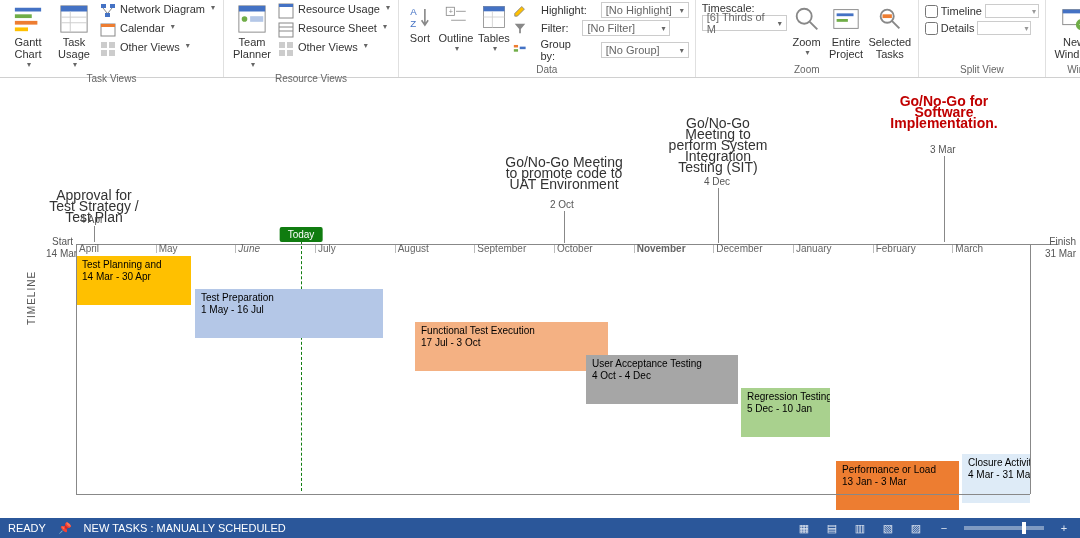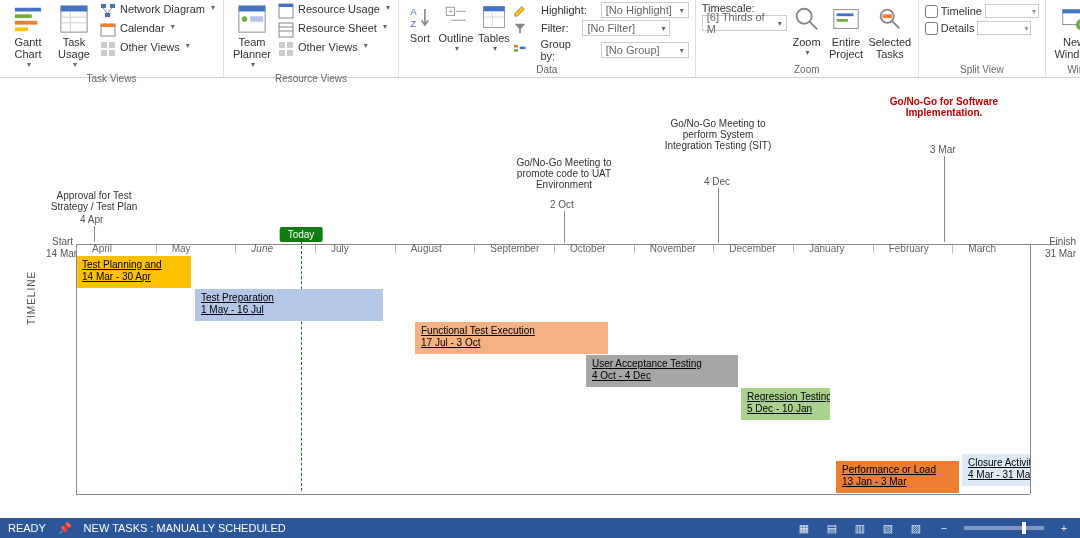--- a/index.html
+++ b/index.html
@@ -16,29 +16,29 @@
   .rb-item .icon { width: 16px; height: 16px; flex-shrink: 0; }
   .caret { font-size: 8px; color: #666; margin-left: 2px; }
   .filter-row { display: flex; align-items: center; gap: 14px; font-size: 11px; }
   .filter-value { border: 1px solid #ccc; background: #fff; padding: 0 4px; min-width: 88px; height: 16px; display: inline-flex; align-items: center; justify-content: space-between; color: #666; }
   .check-row { display: flex; align-items: center; gap: 3px; font-size: 11px; }
   .check-row input { margin: 0; }
   .check-combo { border: 1px solid #ccc; width: 54px; height: 14px; display: inline-flex; align-items: center; justify-content: flex-end; padding-right: 2px; font-size: 8px; color: #999; }
   .timeline-area { position: absolute; top: 78px; left: 0; right: 0; bottom: 20px; }
   .timeline-label { position: absolute; left: 4px; top: 50%; transform: translateY(-50%) rotate(-90deg); transform-origin: center; font-size: 10px; letter-spacing: 1px; color: #555; }
   .tl-canvas { position: absolute; left: 24px; right: 4px; top: 0; bottom: 0; }
-  .milestone { position: absolute; font-size: 10px; text-align: center; color: #333; line-height: 11px; }
+  .milestone { position: absolute; font-size: 14px; text-align: center; color: #333; line-height: 11px; }
   .milestone.red { color: #c00000; font-weight: bold; }
   .ms-line { border-left: 1px solid #888; position: absolute; }
   .ms-date { font-size: 10px; color: #555; }
   .axis { position: absolute; left: 52px; right: 18px; top: 166px; border-top: 1px solid #888; }
-  .month { position: absolute; top: 0; font-size: 10px; color: #666; border-left: 1px solid #bbb; padding-left: 15px; height: 8px; line-height: 8px; }
+  .month { position: absolute; top: 0; font-size: 10px; color: #666; border-left: 1px solid #bbb; padding-left: 2px; height: 8px; line-height: 8px; }
   .today-badge { position: absolute; top: -18px; background: #107c10; color: #fff; font-size: 10px; padding: 2px 8px; border-radius: 2px; transform: translateX(-50%); }
   .start-lbl, .finish-lbl { position: absolute; font-size: 10px; color: #555; }
-  .task-bar { position: absolute; height: 32px; padding: 3px 6px; font-size: 10px; line-height: 12px; overflow: hidden; white-space: nowrap; text-decoration: underline; }
+  .task-bar { position: absolute; height: 49px; padding: 3px 6px; font-size: 10px; line-height: 12px; overflow: hidden; white-space: nowrap; }
   .task-bar .t-name { font-weight: 500; }
   .status-bar { position: absolute; left: 0; right: 0; bottom: 0; height: 20px; background: #2b579a; color: #fff; display: flex; align-items: center; font-size: 11px; padding: 0 8px; gap: 12px; }
   .status-spacer { flex: 1; }
   .sb-icon { width: 16px; height: 16px; display: inline-flex; align-items: center; justify-content: center; font-size: 11px; cursor: pointer; opacity: 0.85; }
   .zoom-slider { width: 80px; height: 4px; background: rgba(255,255,255,0.4); position: relative; display: inline-block; vertical-align: middle; }
   .zoom-thumb { position: absolute; width: 4px; height: 12px; background: #fff; top: -4px; }
   svg { display: block; }
 </style>
 </head>
 <body>
@@ -318,21 +318,21 @@
   <div class="timeline-label">TIMELINE</div>
   <div class="tl-canvas" id="tl-canvas">
     <div class="axis" id="axis">
         <div class="month" style="left: 0px;">April</div>
         <div class="month" style="left: 79.6667px;">May</div>
         <div class="month" style="left: 159.333px; font-style: italic;">June</div>
         <div class="month" style="left: 239px;">July</div>
         <div class="month" style="left: 318.667px;">August</div>
         <div class="month" style="left: 398.333px;">September</div>
         <div class="month" style="left: 478px;">October</div>
-        <div class="month" style="left: 557.667px;">November</div>
+        <div class="month" style="left: 557.667px; font-weight: bold;">November</div>
         <div class="month" style="left: 637.333px;">December</div>
         <div class="month" style="left: 717px;">January</div>
         <div class="month" style="left: 796.667px;">February</div>
         <div class="month" style="left: 876.333px;">March</div>
         <div class="today-badge" style="left: 225px;">Today</div>
         <div style="position: absolute; left: 225px; top: -4px; width: 1px; height: 250px; border-left: 1px dashed rgb(16, 124, 16);"></div>
       </div>
     <div class="start-lbl" style="left:28px;top:158px">Start</div>
     <div class="start-lbl" style="left:22px;top:170px">14 Mar</div>
     <div class="finish-lbl" style="right:0;top:158px">Finish</div>

